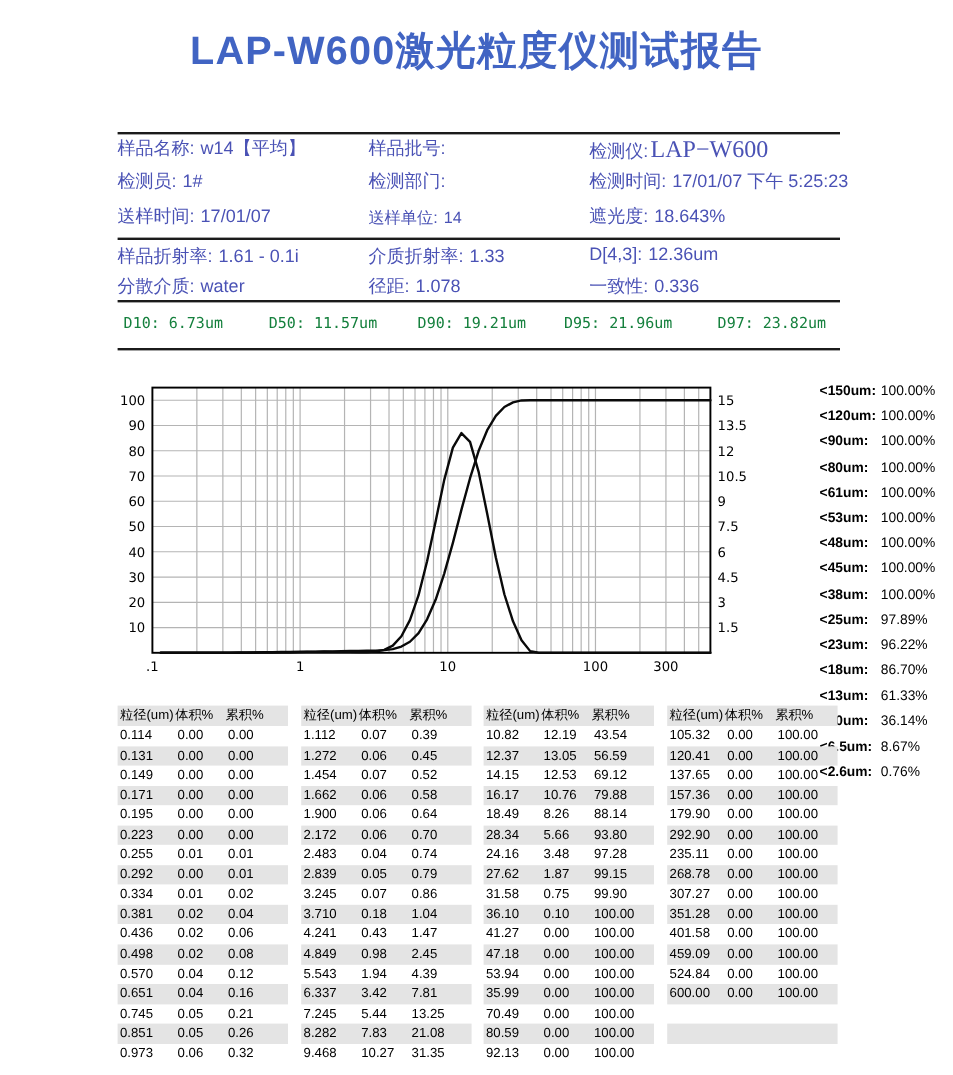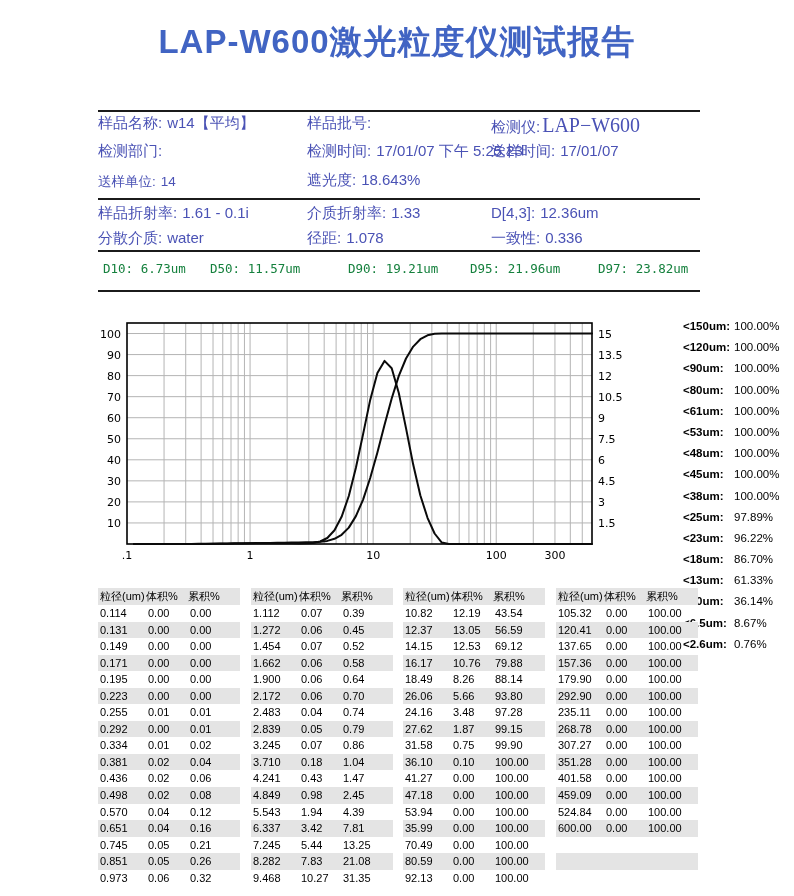--- a/index.html
+++ b/index.html
@@ -41,20 +41,21 @@
 <div class="page">
 
   <h1 class="title">LAP-W600激光粒度仪测试报告</h1>
 
   <div class="hr hr1"></div>
 
   <div class="info-grid">
     <div class="cell"><span>样品名称:</span><span class="val">w14【平均】</span></div>
     <div class="cell"><span>样品批号:</span><span class="val"></span></div>
     <div class="cell"><span>检测仪:</span><span class="val serif-val">LAP−W600</span></div>
+    <div class="cell"><span>检测员:</span><span class="val">1#</span></div>
     <div class="cell"><span>检测部门:</span><span class="val"></span></div>
     <div class="cell"><span>检测时间:</span><span class="val">17/01/07 下午 5:25:23</span></div>
     <div class="cell"><span>送样时间:</span><span class="val">17/01/07</span></div>
     <div class="cell small-cell"><span>送样单位:</span><span class="val">14</span></div>
     <div class="cell"><span>遮光度:</span><span class="val">18.643%</span></div>
   </div>
 
   <div class="hr hr2"></div>
 
   <div class="optical-grid">
@@ -63,21 +64,21 @@
     <div class="cell"><span>D[4,3]:</span><span class="val">12.36um</span></div>
     <div class="cell"><span>分散介质:</span><span class="val">water</span></div>
     <div class="cell"><span>径距:</span><span class="val">1.078</span></div>
     <div class="cell"><span>一致性:</span><span class="val">0.336</span></div>
   </div>
 
   <div class="hr hr3"></div>
 
   <div class="d-row" id="d-row">
       <span class="d-item" style="left: 103px;">D10: 6.73um</span>
-      <span class="d-item" style="left: 210px;">D50: 11.57um</span>
+      <span class="d-item" style="left: 224px;">D50: 11.57um</span>
       <span class="d-item" style="left: 348px;">D90: 19.21um</span>
       <span class="d-item" style="left: 470px;">D95: 21.96um</span>
       <span class="d-item" style="left: 598px;">D97: 23.82um</span>
     </div>
 
   <div class="hr hr4"></div>
 
   <svg id="chart-svg" width="600" height="252" viewBox="0 0 600 252">
       <line x1="69.04958819992648" x2="69.04958819992648" y1="8" y2="229" stroke="#b4b4b4" stroke-width="1"></line>
       <line x1="90.72220796404449" x2="90.72220796404449" y1="8" y2="229" stroke="#b4b4b4" stroke-width="1"></line>
@@ -427,21 +428,21 @@
           <span class="c c0">16.17</span>
           <span class="c c1">10.76</span>
           <span class="c c2">79.88</span>
         </div>
         <div class="trow">
           <span class="c c0">18.49</span>
           <span class="c c1">8.26</span>
           <span class="c c2">88.14</span>
         </div>
         <div class="trow stripe">
-          <span class="c c0">26.06</span>
+          <span class="c c0">28.34</span>
           <span class="c c1">5.66</span>
           <span class="c c2">93.80</span>
         </div>
         <div class="trow">
           <span class="c c0">24.16</span>
           <span class="c c1">3.48</span>
           <span class="c c2">97.28</span>
         </div>
         <div class="trow stripe">
           <span class="c c0">27.62</span>

